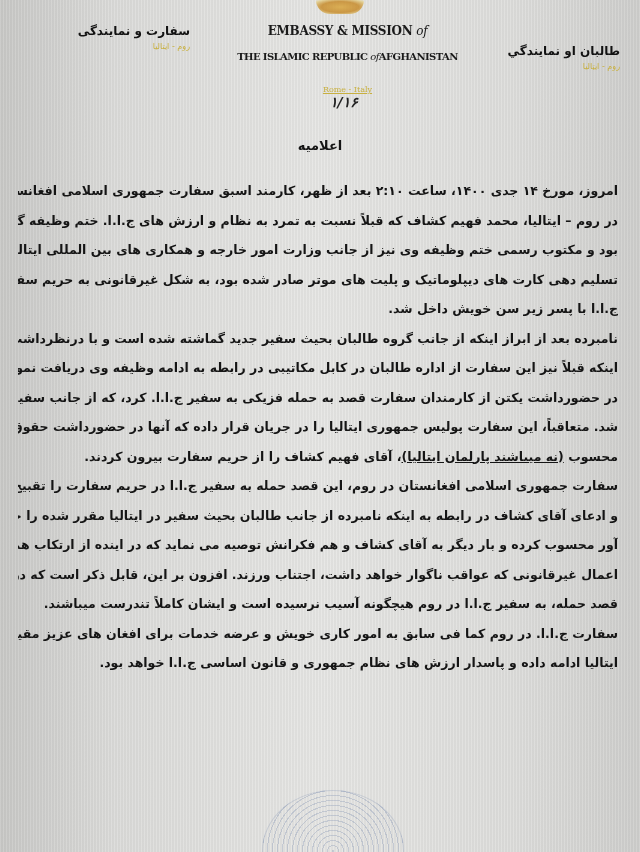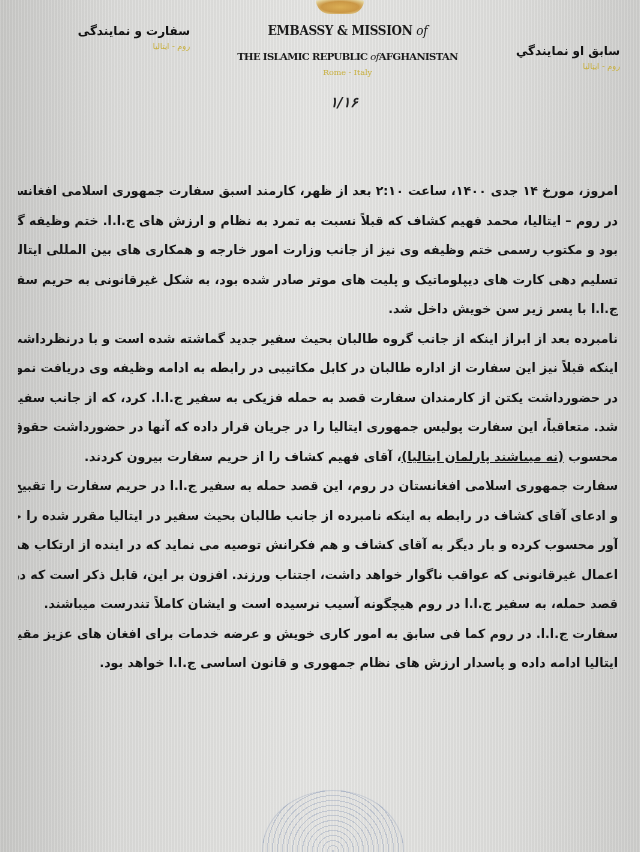--- a/index.html
+++ b/index.html
@@ -17,21 +17,21 @@
     position:absolute; left:316px; top:0; width:48px; height:14px;
     background: radial-gradient(ellipse at center, #d9a53c 0%, #c68a2a 55%, #e3cf8d 85%, transparent 100%);
     border-radius: 0 0 24px 24px; opacity:0.85;
   }
   .hdr-en {
     position:absolute; top:24px; left:205px; width:285px; text-align:center;
     font-family:"DejaVu Serif", serif; font-weight:bold; color:#1a1a1a;
   }
   .hdr-en .l1 { font-size:12px; letter-spacing:-0.3px; }
   .hdr-en .l2 { font-size:10px; letter-spacing:-0.6px; margin-top:13px; }
-  .hdr-en .city { font-size:8px; color:#c8b040; margin-top:6px; font-weight:normal; }
+  .hdr-en .city { font-size:8px; color:#c8b040; margin-top:23px; font-weight:normal;text-decoration:underline; }
   .hdr-en .italic { font-style:italic; font-weight:normal; }
   .hdr-side {
     position:absolute; direction:rtl; 
     font-weight:bold; font-size:12px; line-height:18px; color:#121212;
   }
   .hdr-left { left:45px; top:22px; width:145px; }
   .hdr-right { left:495px; top:42px; width:125px; }
   .hdr-side .city { font-size:8px; color:#c8b040; font-weight:normal; line-height:14px; }
   .handwrite {
     position:absolute; left:330px; top:94px; font-size:14px; font-weight:bold;
@@ -70,26 +70,27 @@
     <div class="city">روم - ایتالیا</div>
   </div>
 
   <div class="hdr-en">
     <div class="l1"><span>EMBASSY &amp; MISSION </span><span class="italic">of</span></div>
     <div class="l2"><span>THE ISLAMIC REPUBLIC </span><span class="italic">of</span><span>AFGHANISTAN</span></div>
     <div class="city">Rome - Italy</div>
   </div>
 
   <div class="hdr-side hdr-right">
-    <div>سابق او نمايندگي</div>
+    <div>طالبان او نمايندگي</div>
     <div class="city">روم - ایټالیا</div>
   </div>
 
   <div class="handwrite">۱/۱۶</div>
 
+  <div class="title">اعلامیه</div>
 
   <div class="body">
     <span class="line">امروز، مورخ ۱۴ جدی ۱۴۰۰، ساعت ۲:۱۰ بعد از ظهر، کارمند اسبق سفارت جمهوری اسلامی افغانستان</span>
     <span class="line">در روم – ایتالیا، محمد فهیم کشاف که قبلاً نسبت به تمرد به نظام و ارزش های ج.ا.ا. ختم وظیفه گردیده</span>
     <span class="line">بود و مکتوب رسمی ختم وظیفه وی نیز از جانب وزارت امور خارجه و همکاری های بین المللی ایتالیا جهت</span>
     <span class="line">تسلیم دهی کارت های دیپلوماتیک و پلیت های موتر صادر شده بود، به شکل غیرقانونی به حریم سفارت</span>
     <span class="line last">ج.ا.ا با پسر زیر سن خویش داخل شد.</span>
     <span class="line">نامبرده بعد از ابراز اینکه از جانب گروه طالبان بحیث سفیر جدید گماشته شده است و با درنظرداشت</span>
     <span class="line">اینکه قبلاً نیز این سفارت از اداره طالبان در کابل مکاتیبی در رابطه به ادامه وظیفه وی دریافت نموده بود،</span>
     <span class="line">در حضورداشت یکتن از کارمندان سفارت قصد به حمله فزیکی به سفیر ج.ا.ا. کرد، که از جانب سفیر دفع</span>

